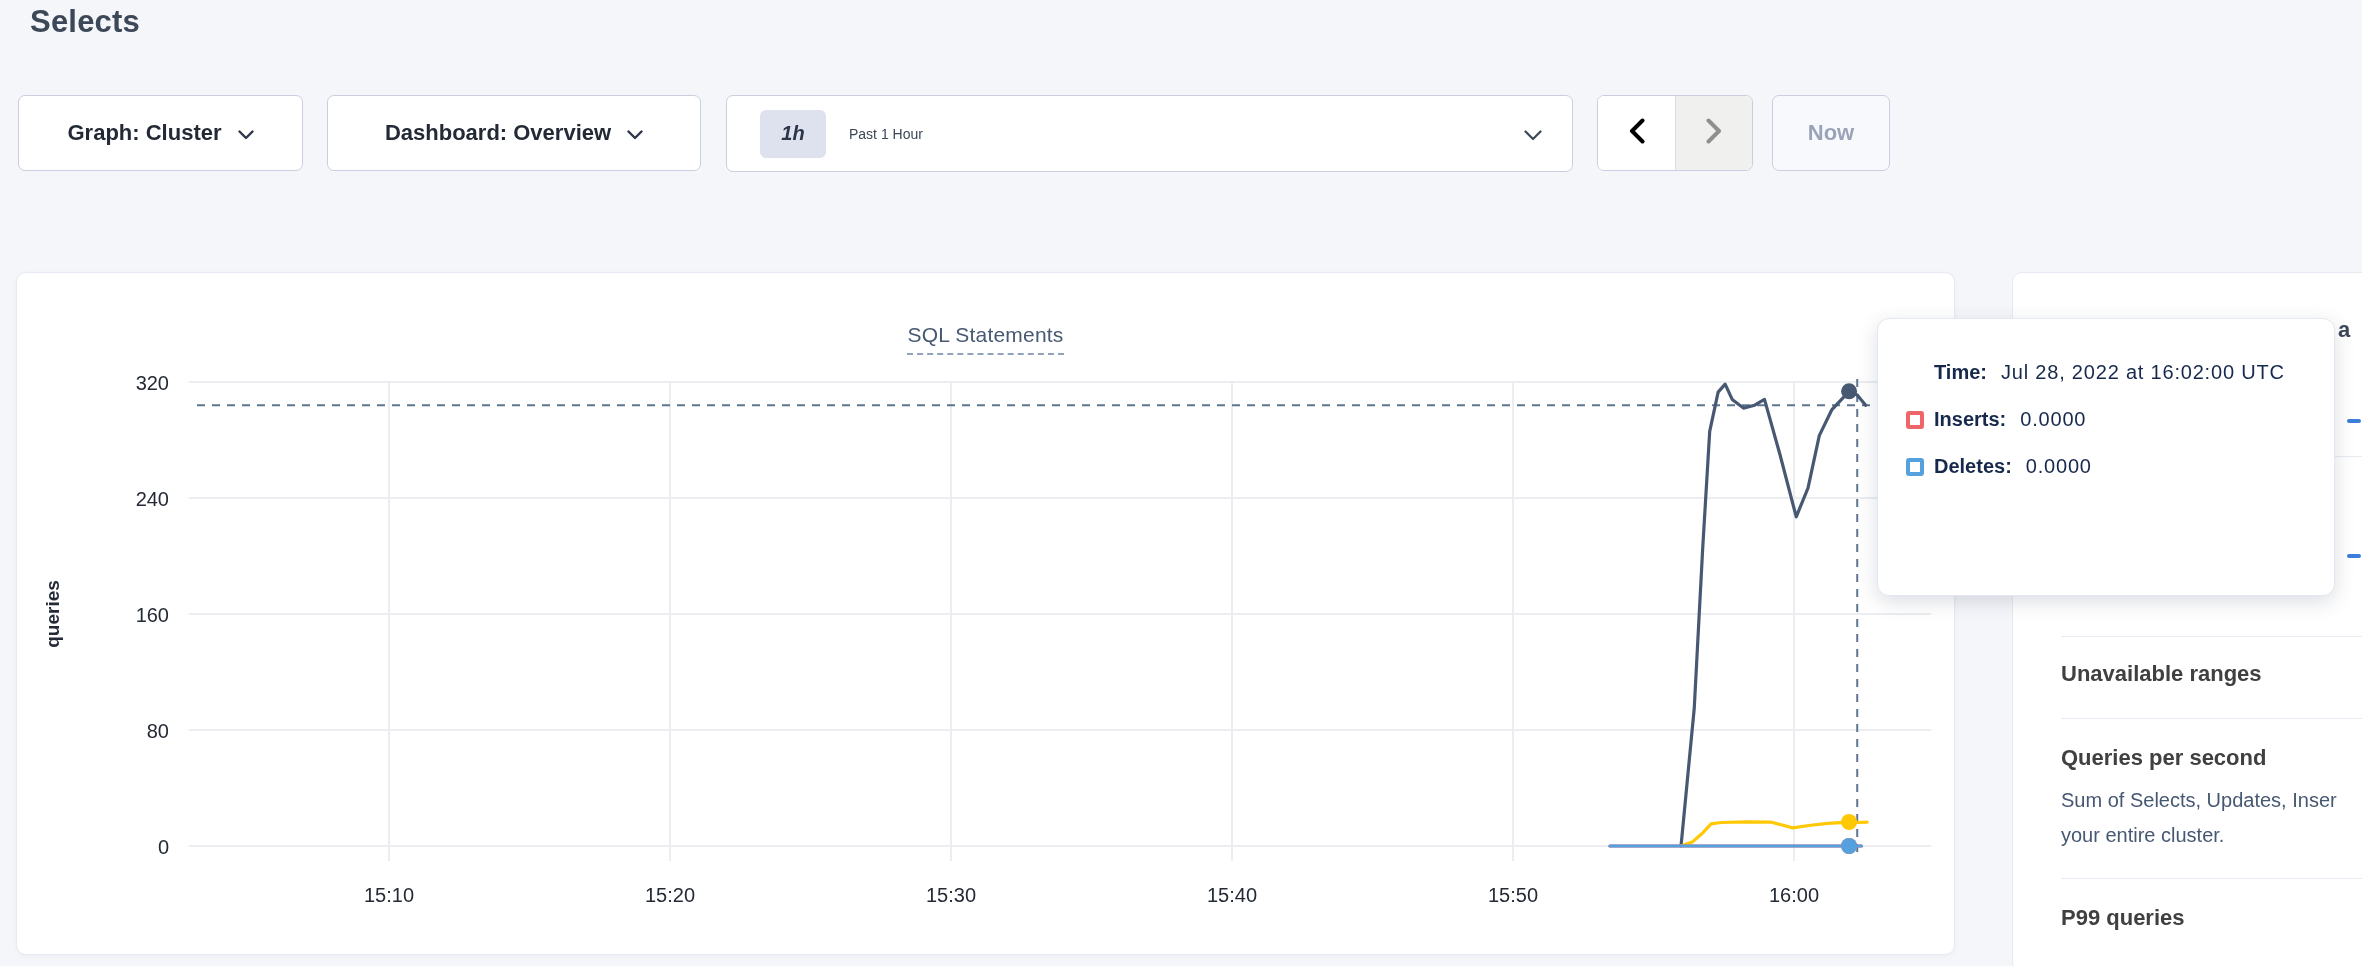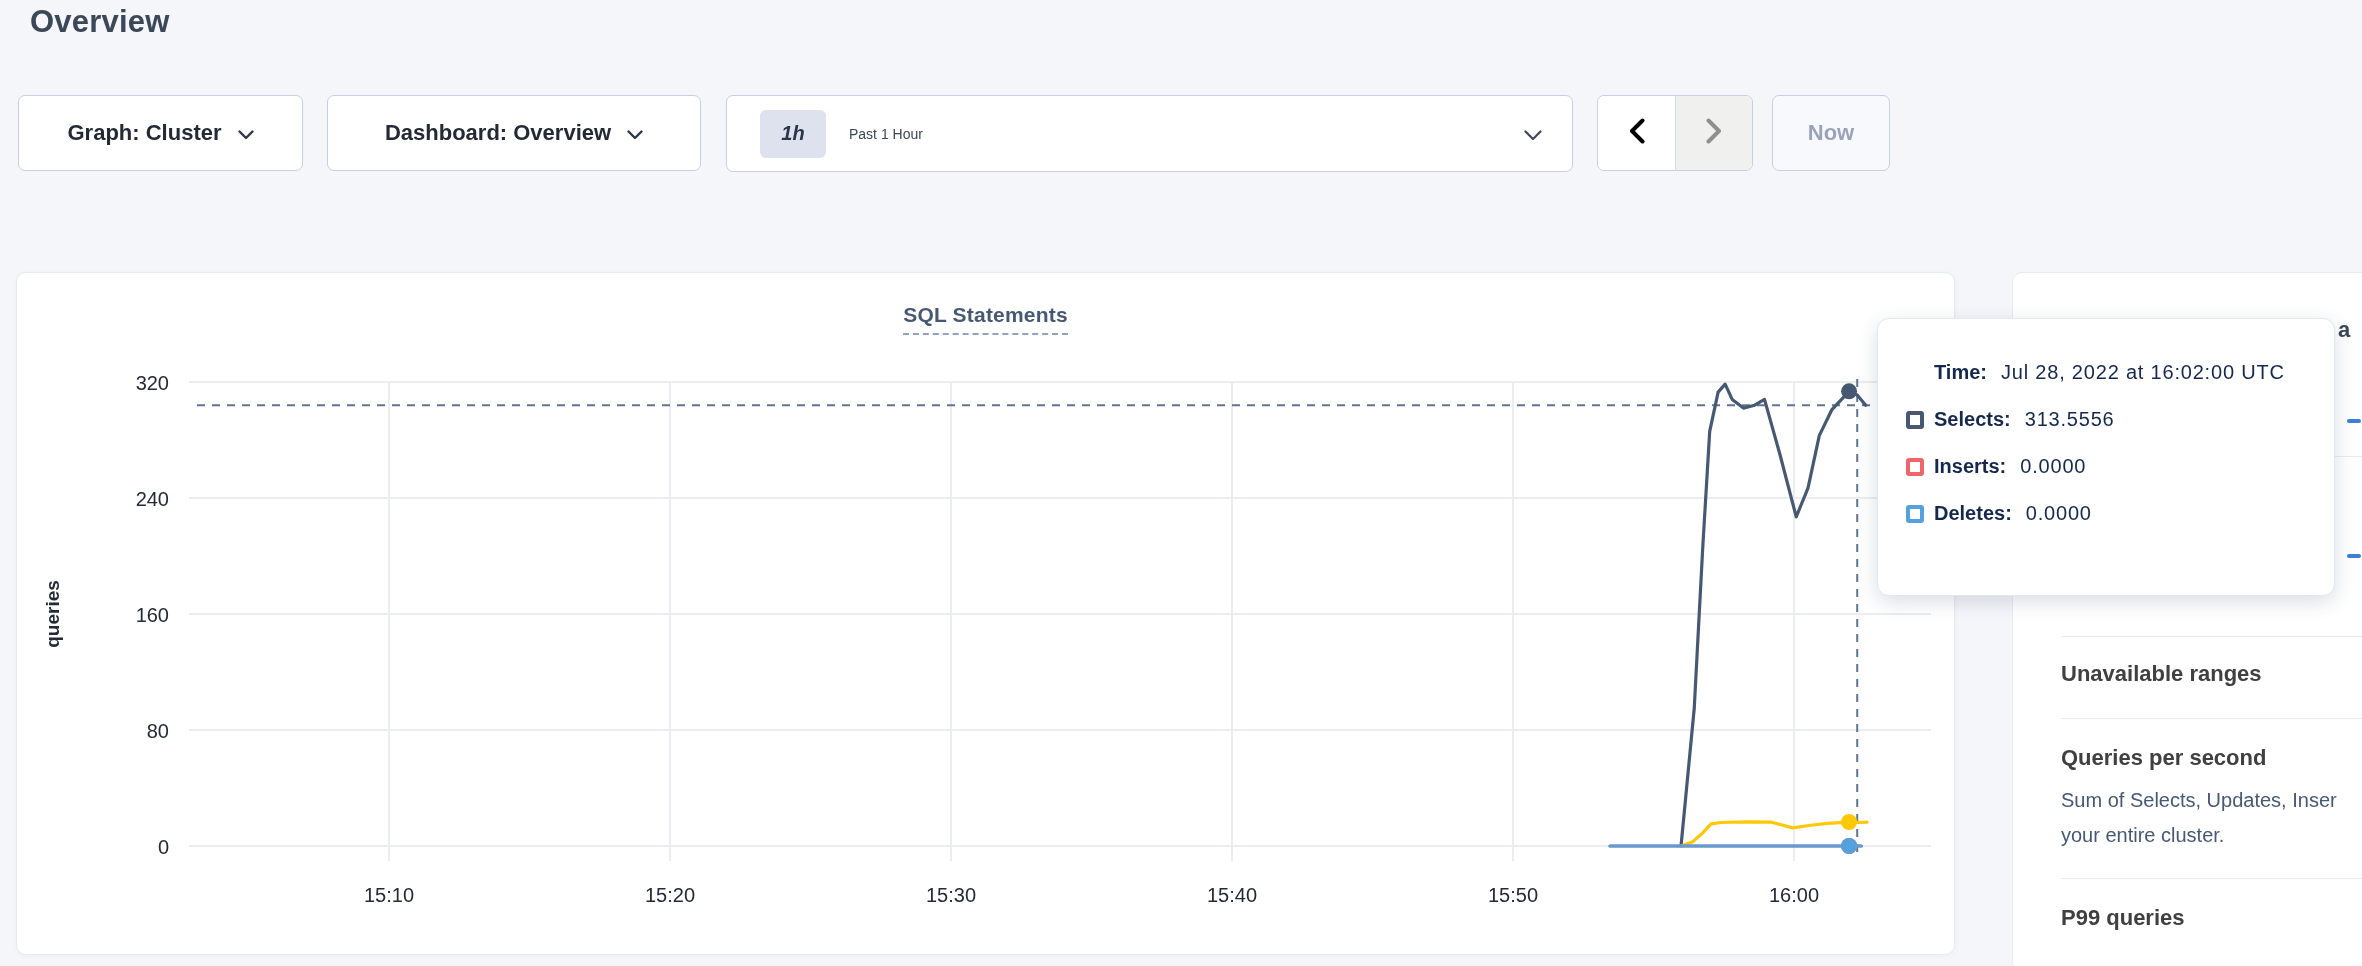--- a/index.html
+++ b/index.html
@@ -53,22 +53,22 @@
     font-size:22px; font-weight:600; color:#9aa3b8; cursor:default;
   }
   
   .chart-card {
     position:absolute; left:16px; top:272px; width:1939px; height:683px;
     background:#fff; border:1px solid #e7eaf2; border-radius:10px;
     box-shadow:0 1px 4px rgba(60,70,100,.05);
   }
   .chart-title-wrap { position:absolute; top:30px; left:0; width:100%; text-align:center; }
   .chart-title {
-    display:inline-block; font-size:21px; font-weight:700; color:#475872;
-    border-bottom:2px dashed #90a2bc; padding-bottom:6px; letter-spacing:.2px;
+    display:inline-block; font-size:21px; font-weight:400; color:#475872;
+    border-bottom:2px dashed #90a2bc; padding-bottom:6px; letter-spacing:.2px;margin-top:20px;
   }
   #chart-svg { position:absolute; left:0; top:0; }
   .tick  { font-family:"Liberation Sans",sans-serif; font-size:20px; fill:#242a35; }
   .ylab  { font-family:"Liberation Sans",sans-serif; font-size:19px; font-weight:700; fill:#242a35; }
   .dash  { stroke:#5f7590; stroke-width:2; stroke-dasharray:8 7; fill:none; }
   
   .tooltip {
     position:absolute; left:1877px; top:318px; width:458px; height:278px;
     background:#fff; border:1px solid #e3e7ef; border-radius:12px;
     box-shadow:0 6px 20px rgba(40,50,80,.16); z-index:20;
@@ -90,21 +90,21 @@
   }
   .sb-divider { position:absolute; left:48px; right:0; height:1px; background:#e8ebf1; }
   .sb-heading { position:absolute; left:48px; font-size:22px; font-weight:700; color:#404040; white-space:nowrap; }
   .sb-desc    { position:absolute; left:48px; font-size:20px; color:#475872; white-space:nowrap; }
   .sb-frag    { position:absolute; font-size:22px; font-weight:700; color:#3c4758; }
   .sb-bluemark{ position:absolute; width:14px; height:4px; background:#3e7edb; border-radius:2px; }
 </style>
 </head>
 <body>
 
-<h1 class="page-title">Overview</h1>
+<h1 class="page-title">Selects</h1>
 
 <div class="btn dd-graph">
   <span>Graph: Cluster</span>
   <span class="chev">
     <svg width="16" height="10" viewBox="0 0 16 10">
         <polyline points="1.5,1.5 8,8 14.5,1.5" fill="none" stroke="#2c3648" stroke-width="2.4" stroke-linecap="round" stroke-linejoin="round"></polyline>
       </svg>
   </span>
 </div>
 
@@ -201,25 +201,20 @@
   <div class="sb-divider" style="top:605px;"></div>
   <div class="sb-heading" style="top:632px;">P99 queries</div>
 </div>
 
 <div class="tooltip">
   <div class="tt-row tt-time">
     <span class="lab">Time:</span>
     <span class="val">Jul 28, 2022 at 16:02:00 UTC</span>
   </div>
   <div class="tt-row">
-    <span class="swatch" style="border-color: rgb(71, 88, 114);"></span>
-    <span class="lab">Selects:</span>
-    <span class="val">313.5556</span>
-  </div>
-  <div class="tt-row">
     <span class="swatch" style="border-color: rgb(240, 101, 106);"></span>
     <span class="lab">Inserts:</span>
     <span class="val">0.0000</span>
   </div>
   <div class="tt-row">
     <span class="swatch" style="border-color: rgb(85, 161, 221);"></span>
     <span class="lab">Deletes:</span>
     <span class="val">0.0000</span>
   </div>
 </div>

